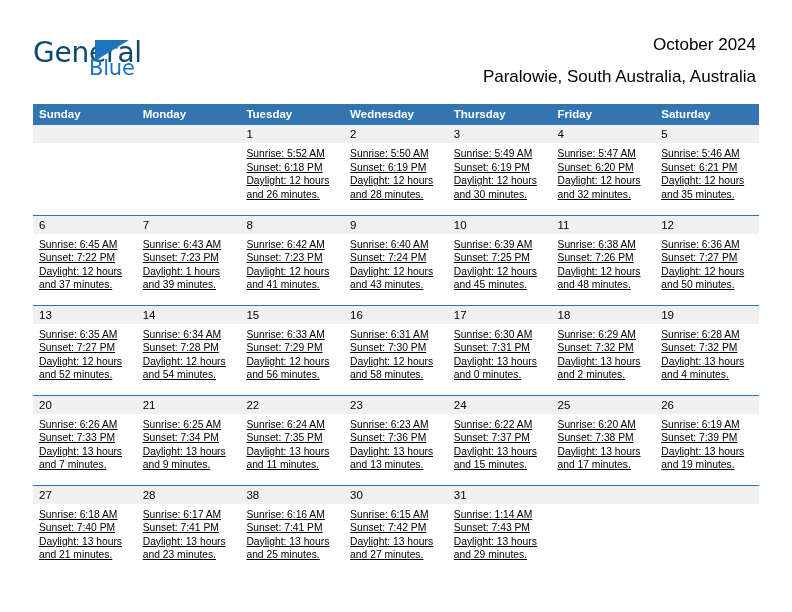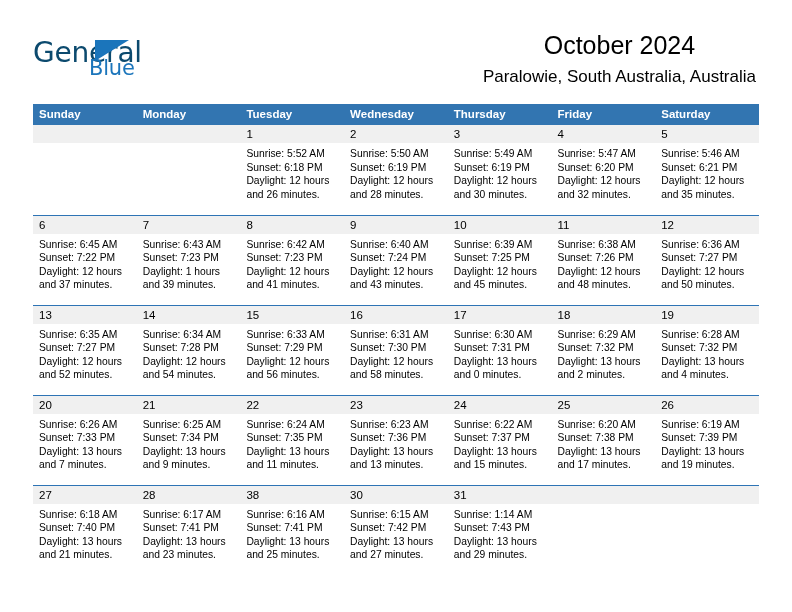--- a/index.html
+++ b/index.html
@@ -53,26 +53,25 @@
     border-left: 34px solid #1b75bb;
     border-bottom: 21px solid transparent;
   }
 
   .title-block {
     position: absolute;
     right: 36px; top: 30px;
     text-align: right;
   }
   .cal-title {
-    font-size: 25px;
+    font-size: 17px;
     font-weight: 400;
     color: #000;
     line-height: 30px;
     white-space: nowrap;
-    text-align: center;
   }
   .cal-subtitle {
     margin-top: 8px;
     font-size: 17px;
     font-weight: 400;
     color: #000;
     line-height: 17px;
     white-space: nowrap;
   }
 
@@ -115,20 +114,21 @@
     padding: 1px 0 0 6px;
     font-size: 11.5px;
     line-height: 17px;
     color: #000;
   }
   .details {
     padding: 4px 5px 0 6px;
     font-size: 10.3px;
     line-height: 13.6px;
     color: #000;
+    text-decoration: underline;
   }
   .details div { white-space: nowrap; }
   .details .daylight { white-space: normal; }
 </style>
 </head>
 <body>
 
 <div class="page">
 
   <div class="masthead">

